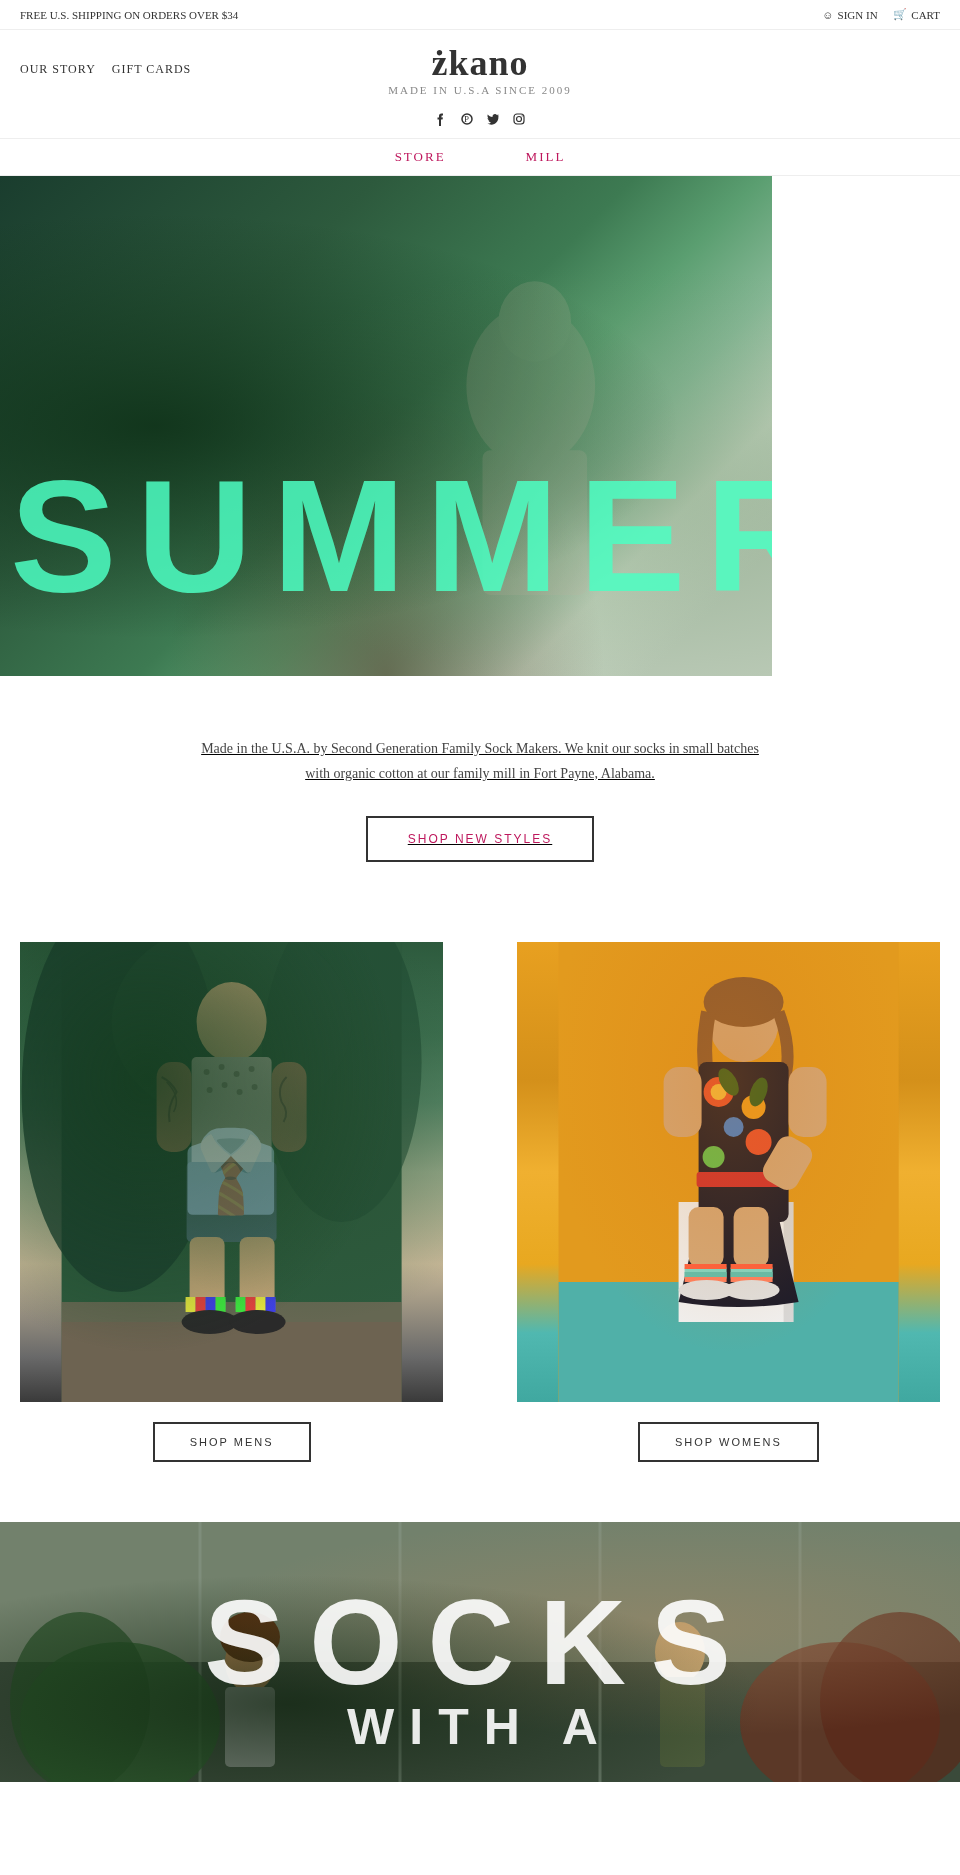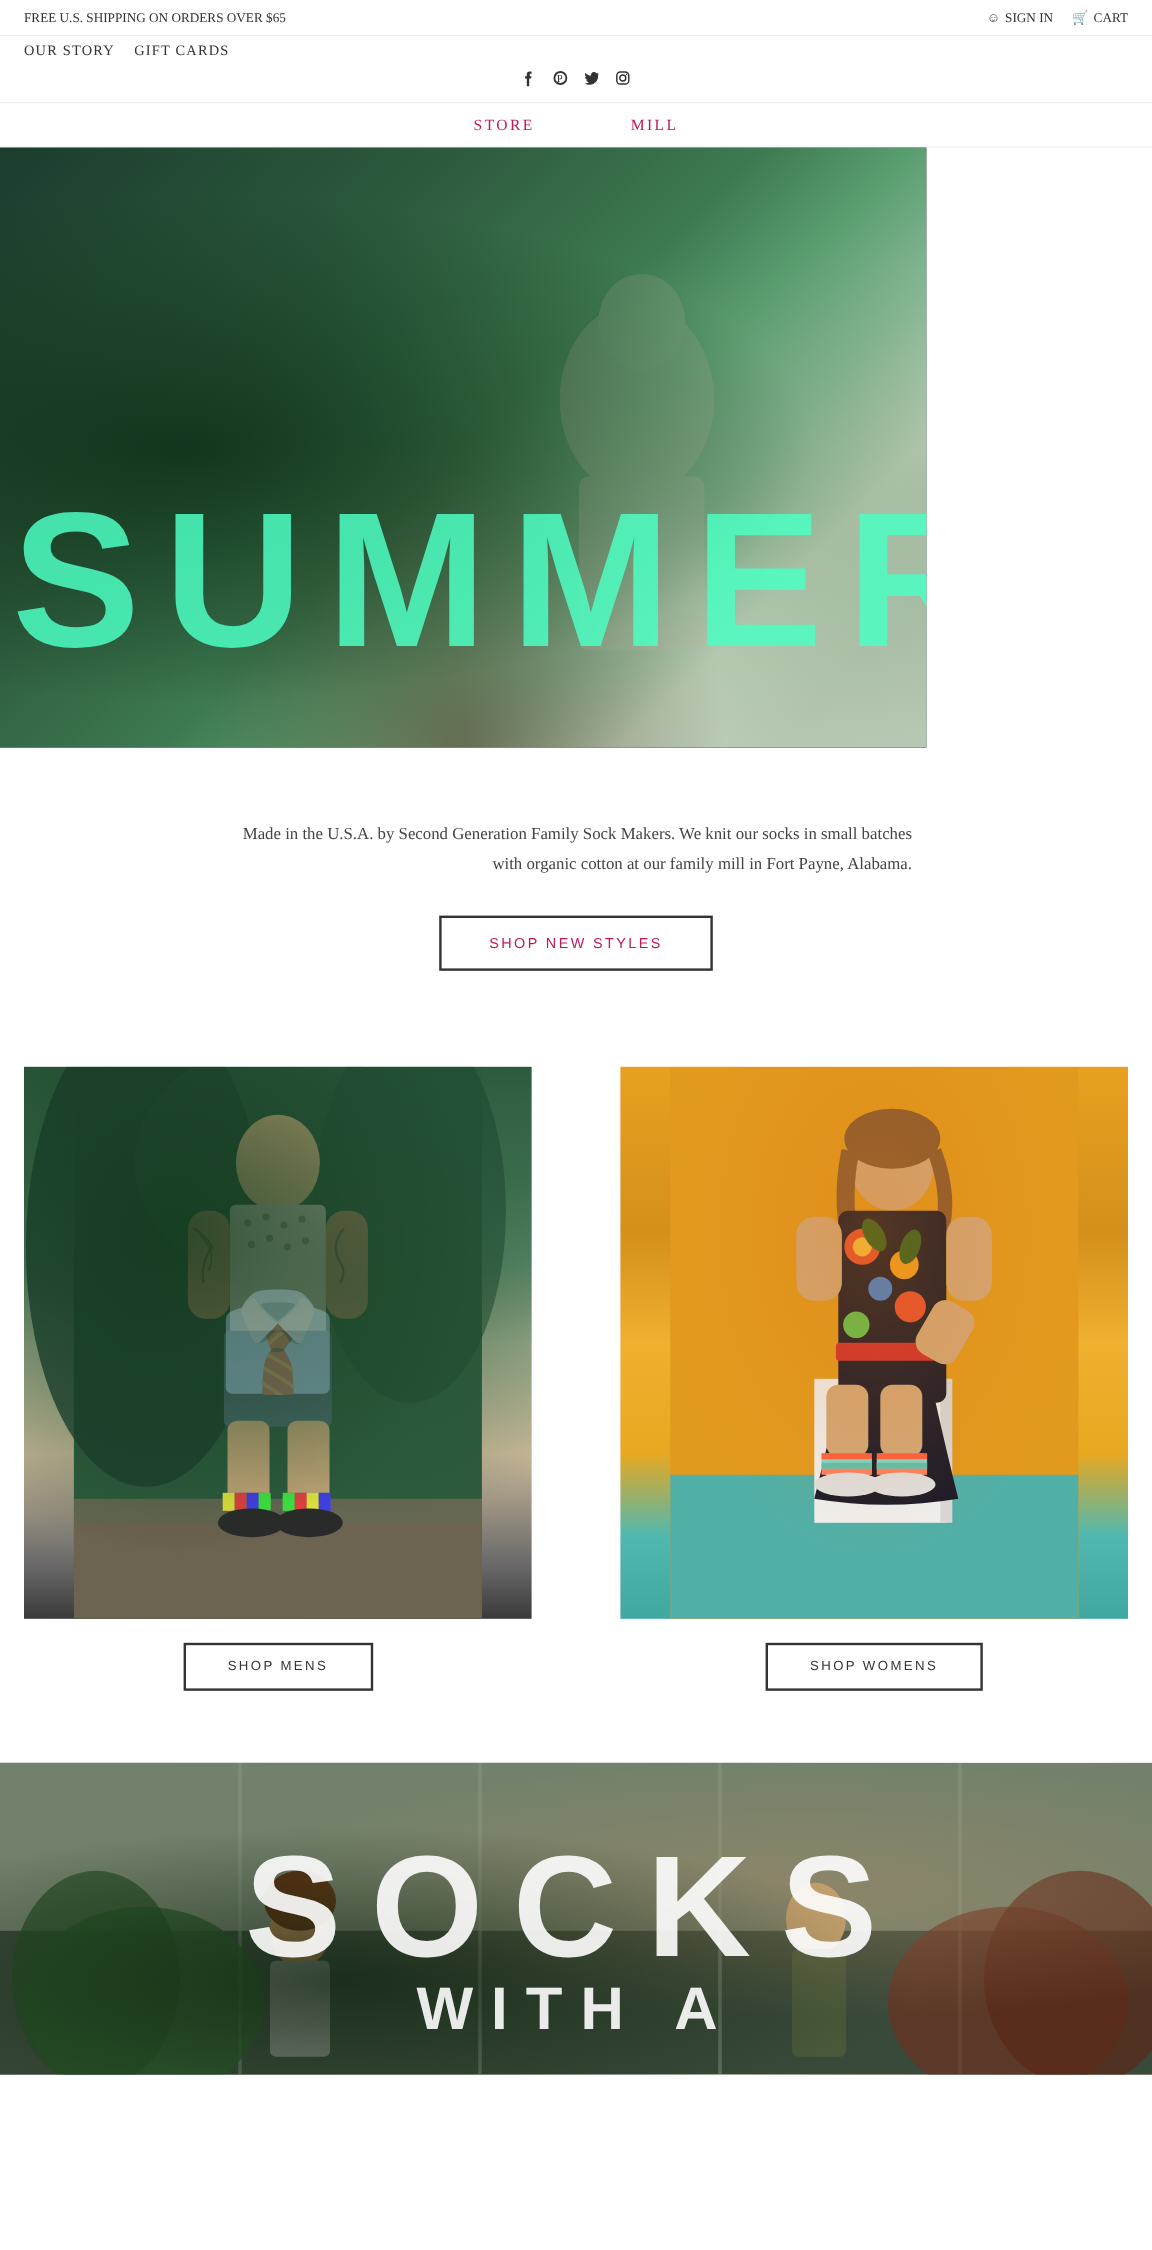--- a/index.html
+++ b/index.html
@@ -127,22 +127,23 @@
       color: #4dffc3;
       letter-spacing: 20px;
       opacity: 0.85;
       line-height: 1;
       font-family: Arial, sans-serif;
       text-transform: uppercase;
     }
 
     
     .info-section {
-      text-align: right;
+      text-align: center;
       padding: 60px 200px 40px;
+      text-decoration: underline;
     }
     .info-section p {
       font-size: 14px;
       color: #444;
       line-height: 1.8;
     }
     .shop-btn-wrapper {
       display: flex;
       justify-content: center;
       margin-top: 30px;
@@ -275,37 +276,41 @@
       opacity: 0.9;
       line-height: 1;
       font-family: Arial, sans-serif;
       text-transform: uppercase;
     }
   </style>
 </head>
 <body>
 
 <div class="top-bar">
-  <span>FREE U.S. SHIPPING ON ORDERS OVER $65</span>
+  <span>FREE U.S. SHIPPING ON ORDERS OVER $34</span>
   <div class="top-bar-right">
     <a href="#">
       <span>☺</span>
       <span>SIGN IN</span>
     </a>
     <a href="#">
       <span>🛒</span>
       <span>CART</span>
     </a>
   </div>
 </div>
 
 <div class="main-header">
   <div class="header-nav-left">
     <a href="#">OUR STORY</a>
     <a href="#">GIFT CARDS</a>
+  </div>
+  <div class="logo-area">
+    <div class="logo-text">żkano</div>
+    <div class="logo-subtitle">Made in U.S.A Since 2009</div>
   </div>
 </div>
 
 <div class="social-row">
   <a href="#" class="social-icon" title="Facebook">
     <svg width="14" height="14" viewBox="0 0 14 14" fill="#333">
         <path d="M8.5,7.5H7V14H5V7.5H3.5V5.5H5V4c0-1.5,0.7-2.5,2.5-2.5H9v2H8c-0.5,0-0.5,0.2-0.5,0.6V5.5H9L8.5,7.5z"></path>
       </svg>
   </a>
   <a href="#" class="social-icon" title="Pinterest">

